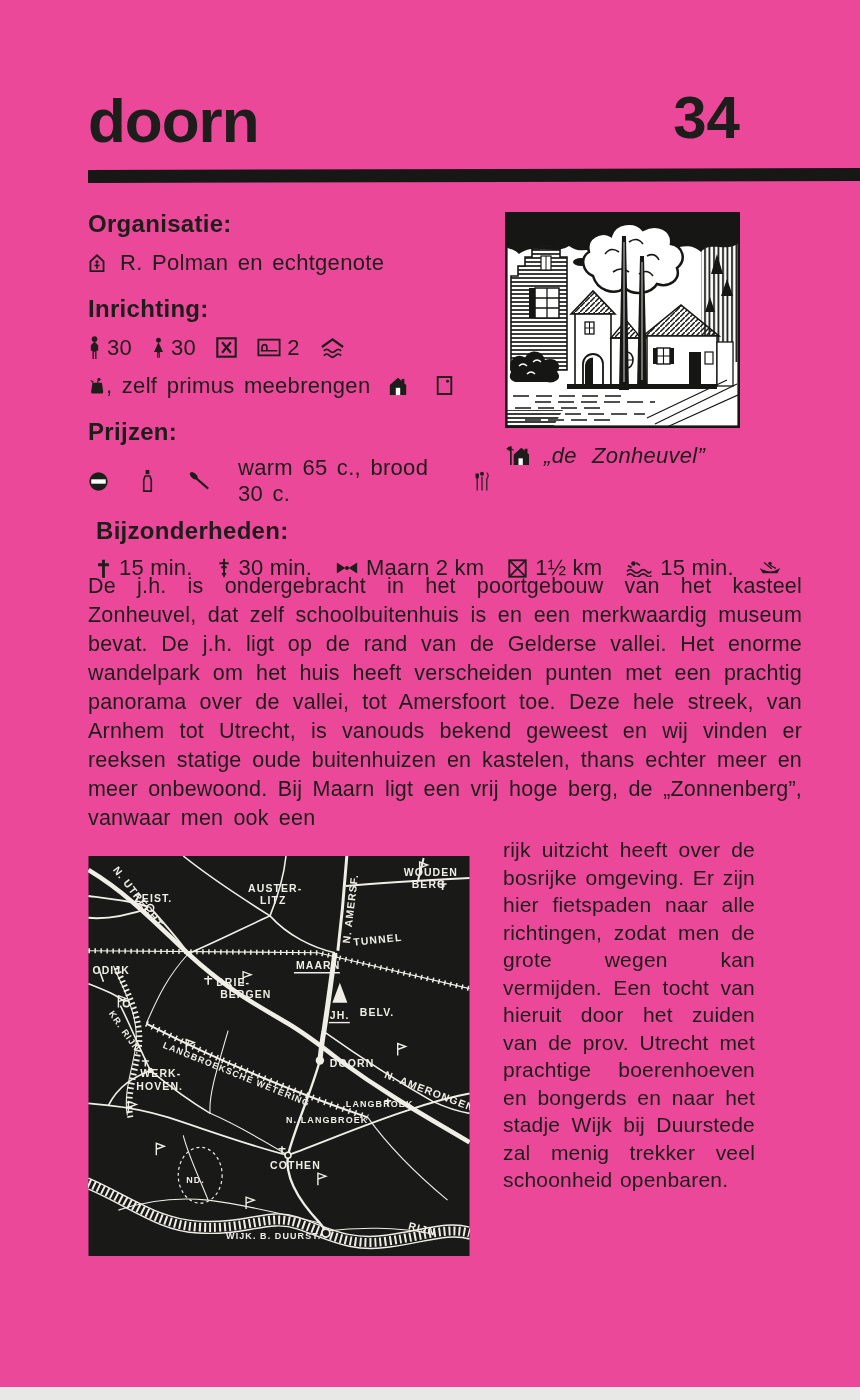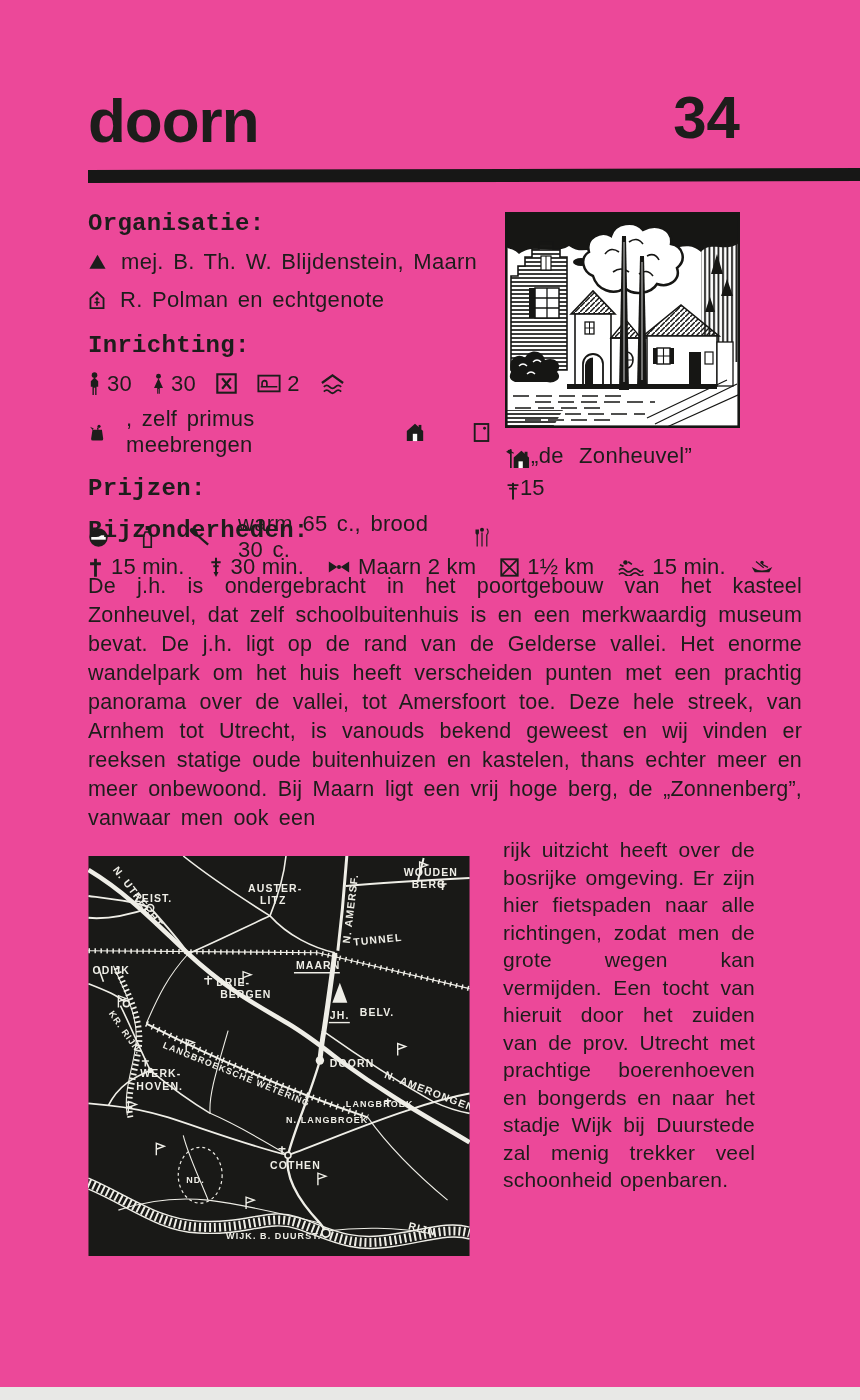--- a/index.html
+++ b/index.html
@@ -15,36 +15,36 @@
     position:absolute; left:88px; top:90px; font-size:62px; font-weight:bold;
     letter-spacing:-1px; line-height:1;
   }
   .pagenum{
     position:absolute; left:590px; top:88px; width:150px; text-align:right;
     font-size:60px; font-weight:bold; line-height:1;
   }
   .rule{position:absolute; left:88px; right:0; top:169px; height:13px; background:#171716; transform:rotate(-0.15deg);}
   
   .left-col{position:absolute; left:88px; top:210px; width:402px;}
-  h2{font-size:24px; font-weight:bold; margin:0 0 9px 0; letter-spacing:.3px;font-family:Liberation Mono, monospace;}
+  h2{font-size:24px; font-weight:bold; margin:0 0 9px 0; letter-spacing:.3px;}
   .sect{margin-bottom:17px;}
   .line{display:flex; align-items:center; font-size:22px; letter-spacing:.3px;
         word-spacing:3px; margin-bottom:7px; min-height:31px;}
   .line .ic{display:inline-flex; align-items:center; justify-content:center; flex:0 0 auto;}
   .gap14{gap:14px;}
   .pair{display:inline-flex; align-items:center; gap:6px;}
   .facil{gap:20px;}
   .pricel{gap:27px;}
   
   .illustration{position:absolute; left:505px; top:212px; width:235px; height:216px;}
   .caption{position:absolute; left:506px; top:443px; width:250px;}
-  .cap-line{display:flex; align-items:flex-end; font-size:22px; margin-bottom:6px;}
+  .cap-line{display:flex; align-items:flex-start; gap:13px; font-size:22px; margin-bottom:6px;font-style:italic;}
   .cap-name{word-spacing:9px; letter-spacing:.3px;}
   
-  .bijz{position:absolute; left:88px; top:517px; width:718px;}
+  .bijz{position:absolute; left:96px; top:517px; width:718px;}
   .bijz-items{display:flex; gap:10px; font-size:22px; letter-spacing:.2px; margin-top:10px;}
   .bijz-item{display:inline-flex; align-items:center; gap:8px; margin-right:14px;}
   .bijz-item:last-child{margin-right:0;}
   
   .paragraph{
     position:absolute; left:88px; top:572px; width:714px;
     font-size:21.5px; line-height:29px; text-align:justify;
     word-spacing:4px; letter-spacing:.2px;
   }
   .column-text{
@@ -68,28 +68,20 @@
 <div class="page">
 
   <div class="title">doorn</div>
   <div class="pagenum">34</div>
   <div class="rule"></div>
 
   <div class="left-col">
 
     <div class="sect">
       <h2>Organisatie:</h2>
-      <div class="line gap14">
-        <span class="ic">
-          <svg viewBox="0 0 20 20" width="19" height="19">
-              <path d="M10,3 L18.5,17.5 H1.5 Z" fill="#1d1d1b"></path>
-            </svg>
-        </span>
-        <span>mej. B. Th. W. Blijdenstein, Maarn</span>
-      </div>
       <div class="line gap14">
         <span class="ic">
           <svg viewBox="0 0 22 24" width="18" height="20">
               <path d="M3,22 V10 L11,2.5 L19,10 V22 Z" fill="none" stroke="#1d1d1b" stroke-width="2.2"></path>
               <circle cx="11" cy="10.5" r="2" fill="#1d1d1b"></circle>
               <path d="M11,12.5 V19 M7.8,15 h6.4" stroke="#1d1d1b" stroke-width="2"></path>
             </svg>
         </span>
         <span>R. Polman en echtgenote</span>
       </div>
@@ -131,21 +123,21 @@
           </span>
           <span>2</span>
         </span>
         <span class="ic">
           <svg viewBox="0 0 26 22" width="25" height="22">
               <path d="M2,10 L13,2 L24,10" fill="none" stroke="#1d1d1b" stroke-width="2.4"></path>
               <path d="M4,14 q3,-3.2 6,0 t6,0 t6,0 M4,19 q3,-3.2 6,0 t6,0 t6,0" fill="none" stroke="#1d1d1b" stroke-width="1.9"></path>
             </svg>
         </span>
       </div>
-      <div class="line" style="gap:20px;">
+      <div class="line" style="gap:0;">
         <span class="ic">
           <svg viewBox="0 0 22 23" width="18" height="19">
               <path d="M5.5,8.5 L2.5,4.5 L7,6.5 Z" fill="#1d1d1b"></path>
               <path d="M5.5,8 h11.5 l1.6,11 a2.2,2.2 0 0 1 -2.2,2.4 h-10.4 a2.2,2.2 0 0 1 -2.2,-2.4 Z" fill="#1d1d1b"></path>
               <circle cx="13.5" cy="4" r="1.9" fill="#1d1d1b"></circle>
               <path d="M12,8 V5.5" stroke="#1d1d1b" stroke-width="1.8"></path>
             </svg>
         </span>
         <span style="margin-right:10px;">, zelf primus meebrengen</span>
         <span class="ic" style="margin-left:8px;">
@@ -267,29 +259,20 @@
             <path d="M5,23 V3.5" stroke="#1d1d1b" stroke-width="1.8"></path>
             <path d="M5,3 L0,6 L5,9 Z" fill="#1d1d1b"></path>
             <path d="M2,4.5 L8,7.5" stroke="#1d1d1b" stroke-width="1.2"></path>
             <path d="M8,23 V12 L16,5 L24,12 V23 Z" fill="#1d1d1b"></path>
             <rect x="13" y="16" width="4.5" height="7" fill="#fdfdfb"></rect>
             <rect x="19.4" y="6" width="3" height="4.5" fill="#1d1d1b"></rect>
           </svg>
       </span>
       <span class="cap-name">„de Zonheuvel”</span>
     </div>
-    <div class="cap-line">
-      <span class="ic">
-        <svg viewBox="0 0 18 24" width="14" height="20">
-            <path d="M9,1.5 V23" stroke="#1d1d1b" stroke-width="2.6"></path>
-            <path d="M2,4.5 H16 M4,9 H14" stroke="#1d1d1b" stroke-width="2.2"></path>
-          </svg>
-      </span>
-      <span>15</span>
-    </div>
   </div>
 
   <div class="bijz">
     <h2>Bijzonderheden:</h2>
     <div class="bijz-items">
       <span class="bijz-item">
         <span class="ic">
           <svg viewBox="0 0 18 24" width="15" height="21">
               <path d="M9,1.5 V23 M2.5,7.5 H15.5" stroke="#1d1d1b" stroke-width="3.4"></path>
             </svg>

